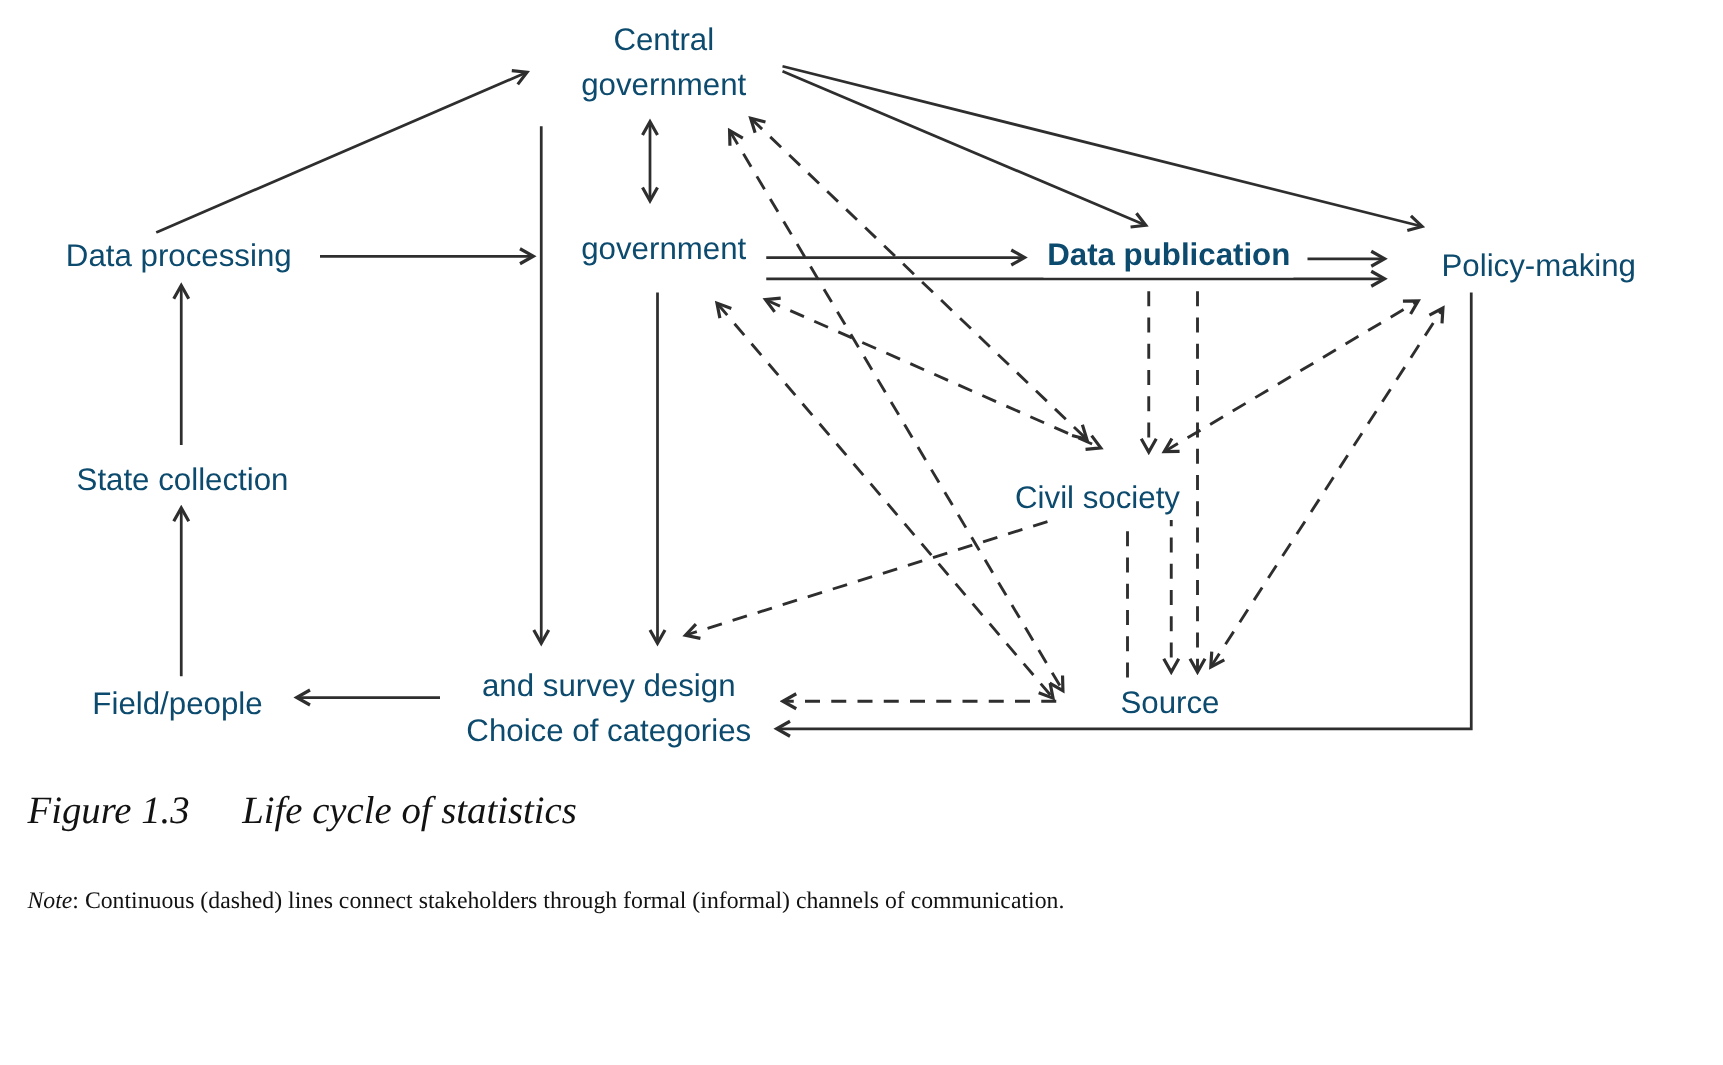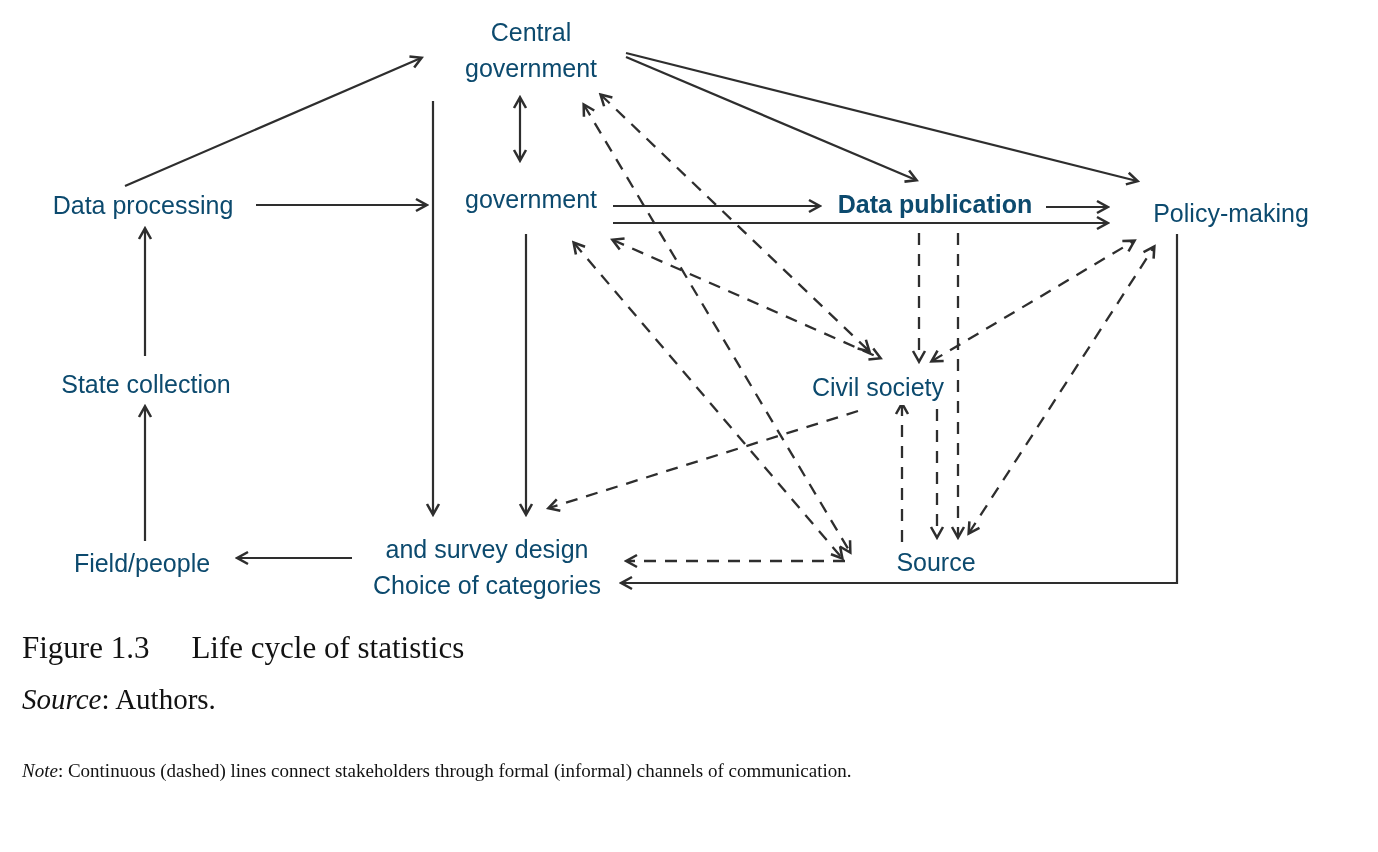--- a/index.html
+++ b/index.html
@@ -21,21 +21,21 @@
     color:#0c4a6e;
     white-space:nowrap;
     background:#ffffff;
     padding:0 3px;
   }
   #captions{
     position:absolute;left:22px;top:622px;width:1330px;
     font-family:"Liberation Serif","DejaVu Serif",serif;
     color:#121212;
   }
-  .figure-line{font-size:31px;margin:8px 0 0 0;}
+  .figure-line{font-size:31px;margin:8px 0 0 0;font-style:italic;}
   .figure-line .fig-label{margin-right:42px;}
   .source-line{font-size:29px;margin:17px 0 0 0;}
   .note-line{font-size:19px;line-height:46px;margin:32px 0 0 0;max-width:1320px;}
   .ital{font-style:italic;}
   svg .solid{fill:none;stroke:#2e2e2e;stroke-width:2.2;}
   svg .dashed{fill:none;stroke:#2e2e2e;stroke-width:2.3;stroke-dasharray:12 9;}
 </style>
 </head>
 <body>
 
@@ -97,34 +97,31 @@
         <div class="node" style="left: 487px; top: 567px;">
           <div>and survey design</div>
           <div>Choice of categories</div>
         </div>
         <div class="node" style="left: 935px; top: 204px; font-weight: bold;">
           <div>Data publication</div>
         </div>
         <div class="node" style="left: 1203px; top: 213px; margin-left: 28px;">
           <div>Policy-making</div>
         </div>
-        <div class="node" style="left: 878px; top: 387px;">
+        <div class="node" style="left: 878px; top: 398px;">
           <div>Civil society</div>
         </div>
         <div class="node" style="left: 936px; top: 562px;">
           <div>Source</div>
         </div>
       </div>
   </div>
 
   <div id="captions">
     <p class="figure-line">
       <span class="fig-label">Figure 1.3</span><span>Life cycle of statistics</span>
     </p>
-    <p class="source-line">
-      <span class="ital">Source</span><span>: Authors.</span>
-    </p>
     <p class="note-line">
       <span class="ital">Note</span><span>: Continuous (dashed) lines connect stakeholders through formal (informal) channels of communication.</span>
     </p>
   </div>
 
 </div>
 
 </body></html>

